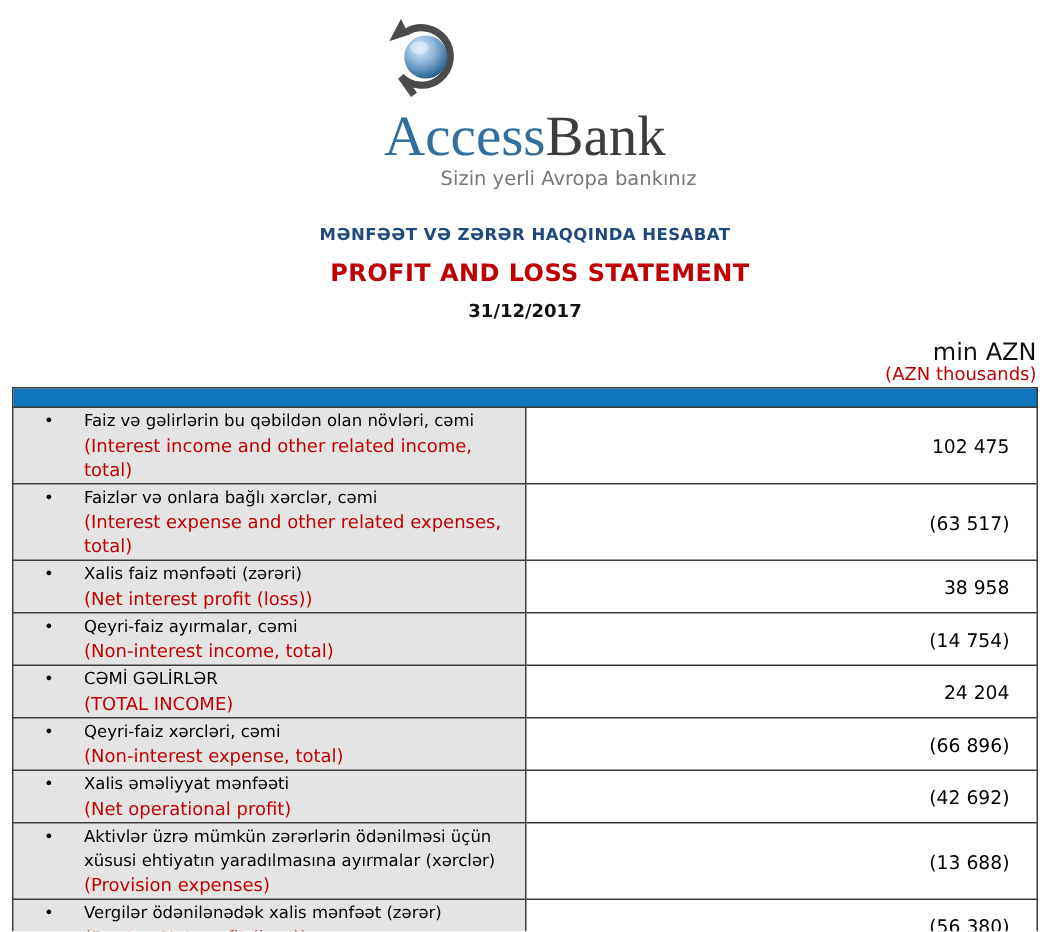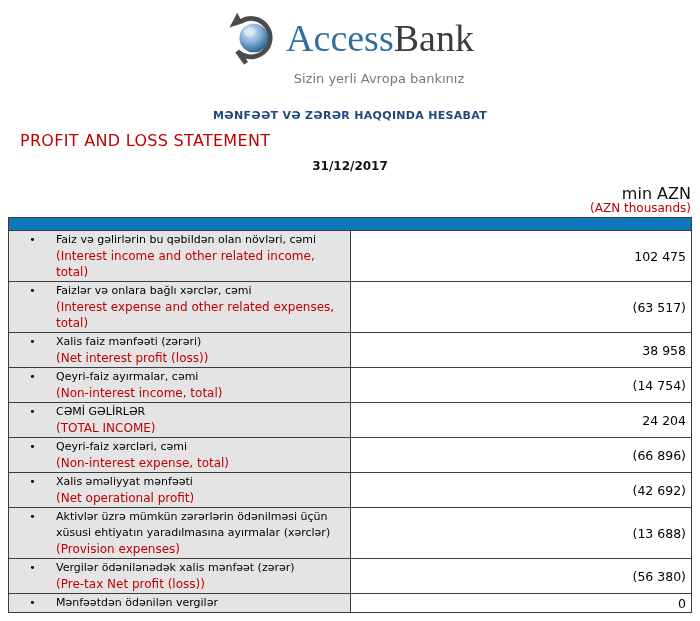--- a/index.html
+++ b/index.html
@@ -3,43 +3,43 @@
 <meta charset="utf-8">
 <style>
   html,body{margin:0;padding:0;background:#fff;}
   .page{
     width:700px;height:621px;overflow:hidden;background:#fff;
     font-family:"DejaVu Sans",sans-serif;color:#1a1a1a;box-sizing:border-box;
     padding-top:10px;
   }
   
   .logo{text-align:center;line-height:1;}
-  .logo-row{display:inline-flex;align-items:center;gap:6px;}
+  .logo-row{display:inline-flex;align-items:flex-start;gap:6px;flex-direction:column;}
   .logo-icon{display:block;}
   .wordmark{font-family:"Liberation Serif","DejaVu Serif",serif;font-size:38px;letter-spacing:0;}
   .brand-access{color:var(--brand-blue,#326e9e);}
   .brand-bank{color:var(--brand-dark,#3b3c3e);}
   .tagline{margin-top:3px;margin-left:58px;font-size:13px;color:#77787b;}
   
   .title-az{margin-top:24px;text-align:center;font-size:11px;font-weight:bold;
             color:var(--title-blue,#1f497d);letter-spacing:.3px;}
-  .title-en{margin-top:9px;text-align:left;font-size:16px;font-weight:normal;
+  .title-en{margin-top:9px;text-align:center;font-size:16px;font-weight:bold;
             color:var(--accent-red,#c00000);letter-spacing:.3px;padding-left:20px;}
   .date{margin-top:9px;text-align:center;font-size:12px;font-weight:bold;color:#111;}
   
   .units{margin:14px 9px 2px 0;text-align:right;line-height:14px;}
   .units-1{font-size:16px;color:#111;}
   .units-2{font-size:12px;color:var(--accent-red,#c00000);}
   
   table.pnl{border-collapse:collapse;table-layout:fixed;margin:0 8px;width:684px;}
   table.pnl td{border:1px solid #3c3c3c;}
   tr.bar-row td{background:var(--bar-blue,#0e76bd);height:12px;padding:0;}
   td.label{background:var(--row-bg,#e4e4e4);padding:1px 4px 1px 0;vertical-align:top;}
   td.val{background:#fff;width:124px;text-align:right;vertical-align:middle;
-         padding:0 5px 0 2px;font-size:12.5px;color:#000;}
+         padding:0 18px 0 2px;font-size:12.5px;color:#000;}
   .label-inner{display:flex;align-items:flex-start;}
   .bullet{flex:none;width:47px;text-align:center;font-size:11px;line-height:16px;color:#000;}
   .texts{flex:1;min-width:0;}
   .az{font-size:11px;line-height:16px;color:#000;}
   .en{font-size:12px;line-height:16px;color:var(--accent-red,#c00000);}
 </style>
 </head>
 <body>
 
 <div class="page">

